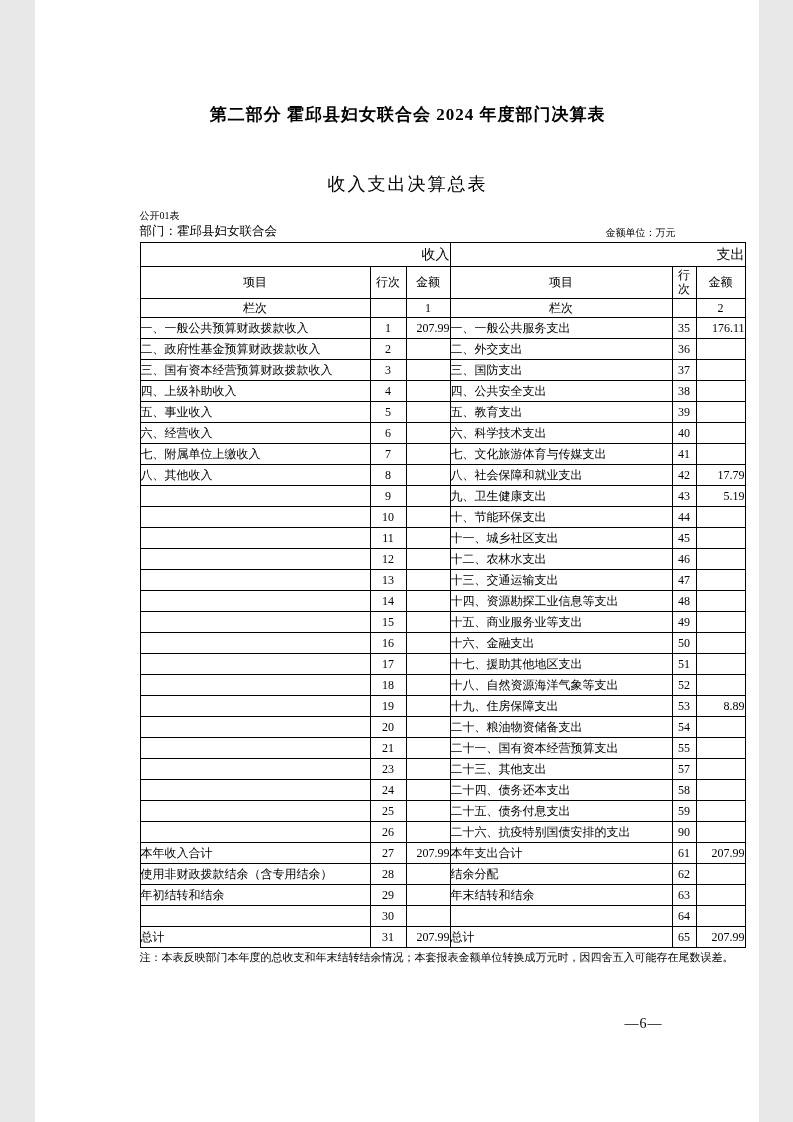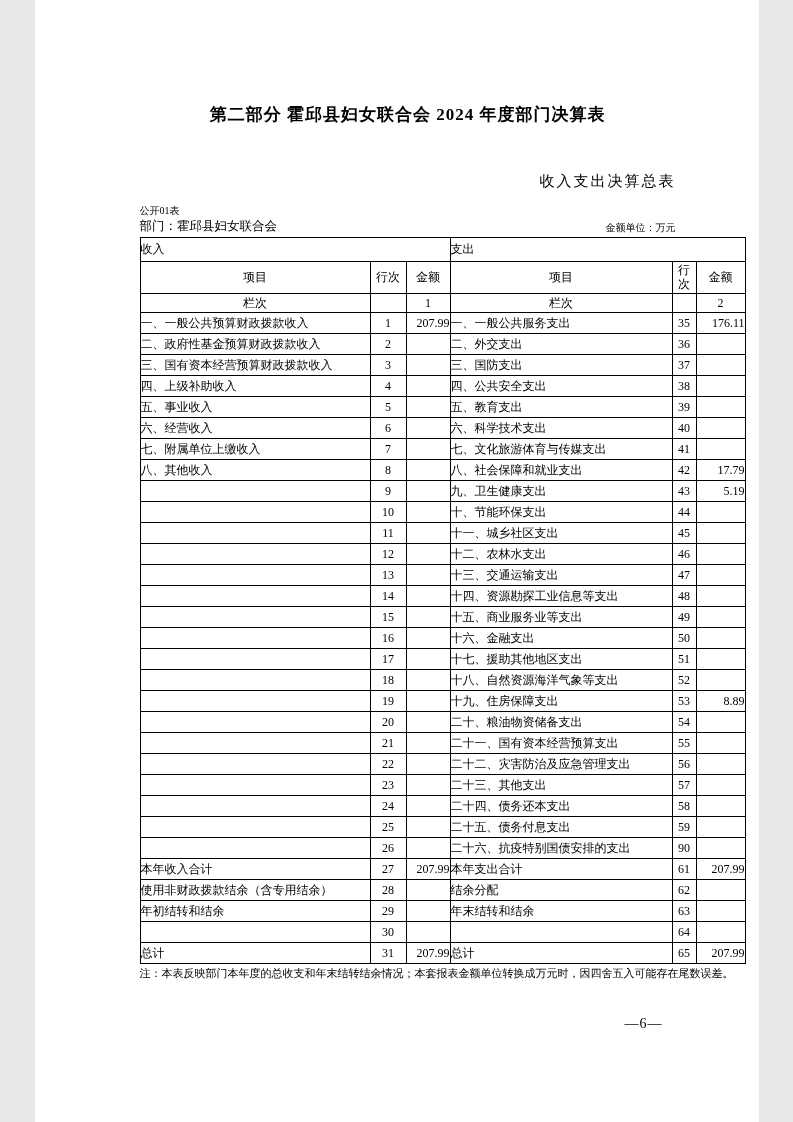--- a/index.html
+++ b/index.html
@@ -6,39 +6,39 @@
   .page{
     width:724px;height:1122px;background:#ffffff;margin:0 auto;position:relative;
     font-family:"Liberation Serif","DejaVu Serif",serif;color:#000;
     box-sizing:border-box;overflow:hidden;
   }
   .content{padding:103px 83px 0 105px;}
   .doc-title{
     margin:0;text-align:center;font-size:17px;font-weight:bold;letter-spacing:1px;
   }
   .table-title{
-    margin:46px 0 0 0;text-align:right;font-size:15px;font-weight:normal;letter-spacing:2px;
+    margin:46px 0 0 0;text-align:center;font-size:18px;font-weight:normal;letter-spacing:2px;
   }
   .meta-top{
     text-align:left;font-size:10px;margin-top:14px;line-height:1.2;
   }
   .meta-line{
     display:flex;justify-content:space-between;align-items:flex-end;margin:1px 0 2px 0;
   }
   .meta-line .dept{font-size:12.5px;}
   .meta-line .unit{font-size:10px;}
   table.budget{
     border-collapse:collapse;width:605px;table-layout:fixed;
     border:1.5px solid #000;
   }
   table.budget th, table.budget td{
     border:1px solid #000;font-size:12px;font-weight:normal;
     padding:0;overflow:hidden;white-space:nowrap;box-sizing:border-box;
   }
-  tr.hdr-top th{height:24px;text-align:left;font-size:12px;}
+  tr.hdr-top th{height:24px;text-align:right;font-size:14px;}
   tr.hdr-cols th{height:32px;text-align:center;vertical-align:middle;line-height:1.15;}
   tr.hdr-cols th.wrap{white-space:normal;}
   tr.hdr-lanci td{height:19px;text-align:center;}
   tbody td{height:20px;line-height:20px;}
   td.item{text-align:left;padding-left:2px;}
   td.rowno{text-align:center;}
   td.amt{text-align:right;padding-right:3px;}
   td.bold{font-weight:bold;}
   td.bold-center{font-weight:bold;padding-left:0;}
   .note{
@@ -261,28 +261,20 @@
           <tr>
             <td class="item"></td>
             <td class="rowno">21</td>
             <td class="amt"></td>
             <td class="item">二十一、国有资本经营预算支出</td>
             <td class="rowno">55</td>
             <td class="amt"></td>
           </tr>
           <tr>
             <td class="item"></td>
-            <td class="rowno">22</td>
-            <td class="amt"></td>
-            <td class="item">二十二、灾害防治及应急管理支出</td>
-            <td class="rowno">56</td>
-            <td class="amt"></td>
-          </tr>
-          <tr>
-            <td class="item"></td>
             <td class="rowno">23</td>
             <td class="amt"></td>
             <td class="item">二十三、其他支出</td>
             <td class="rowno">57</td>
             <td class="amt"></td>
           </tr>
           <tr>
             <td class="item"></td>
             <td class="rowno">24</td>
             <td class="amt"></td>

